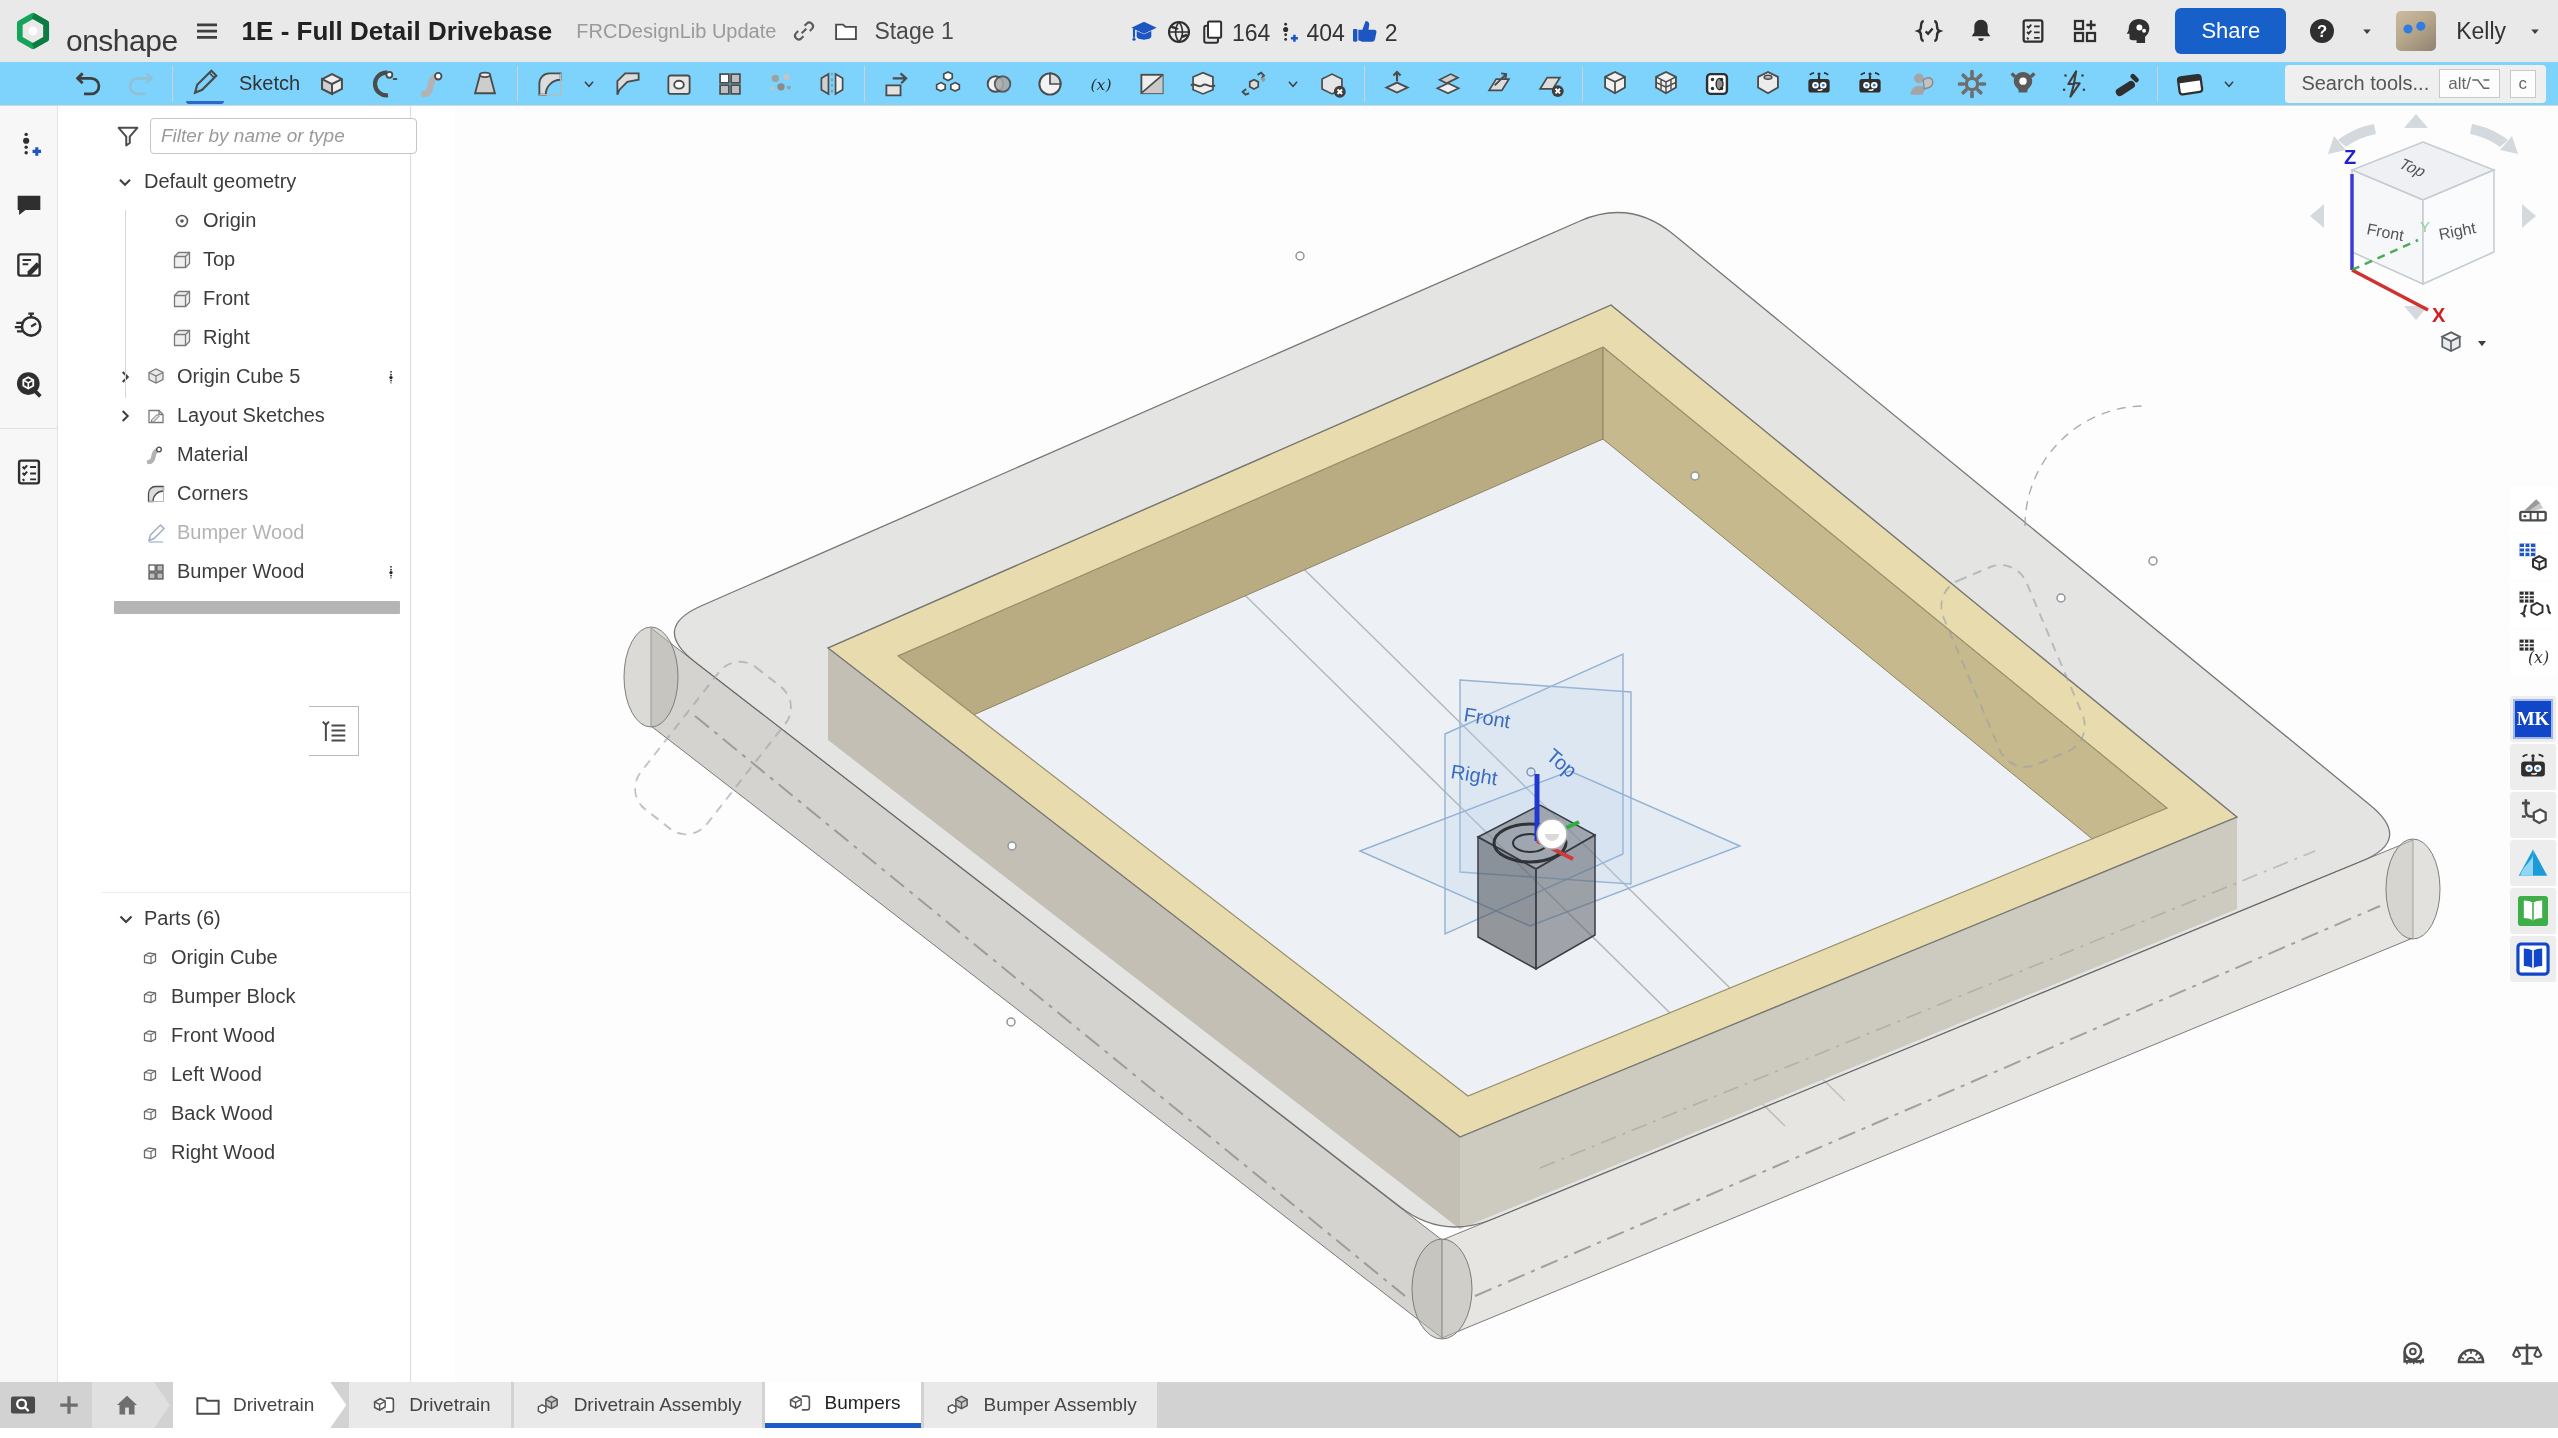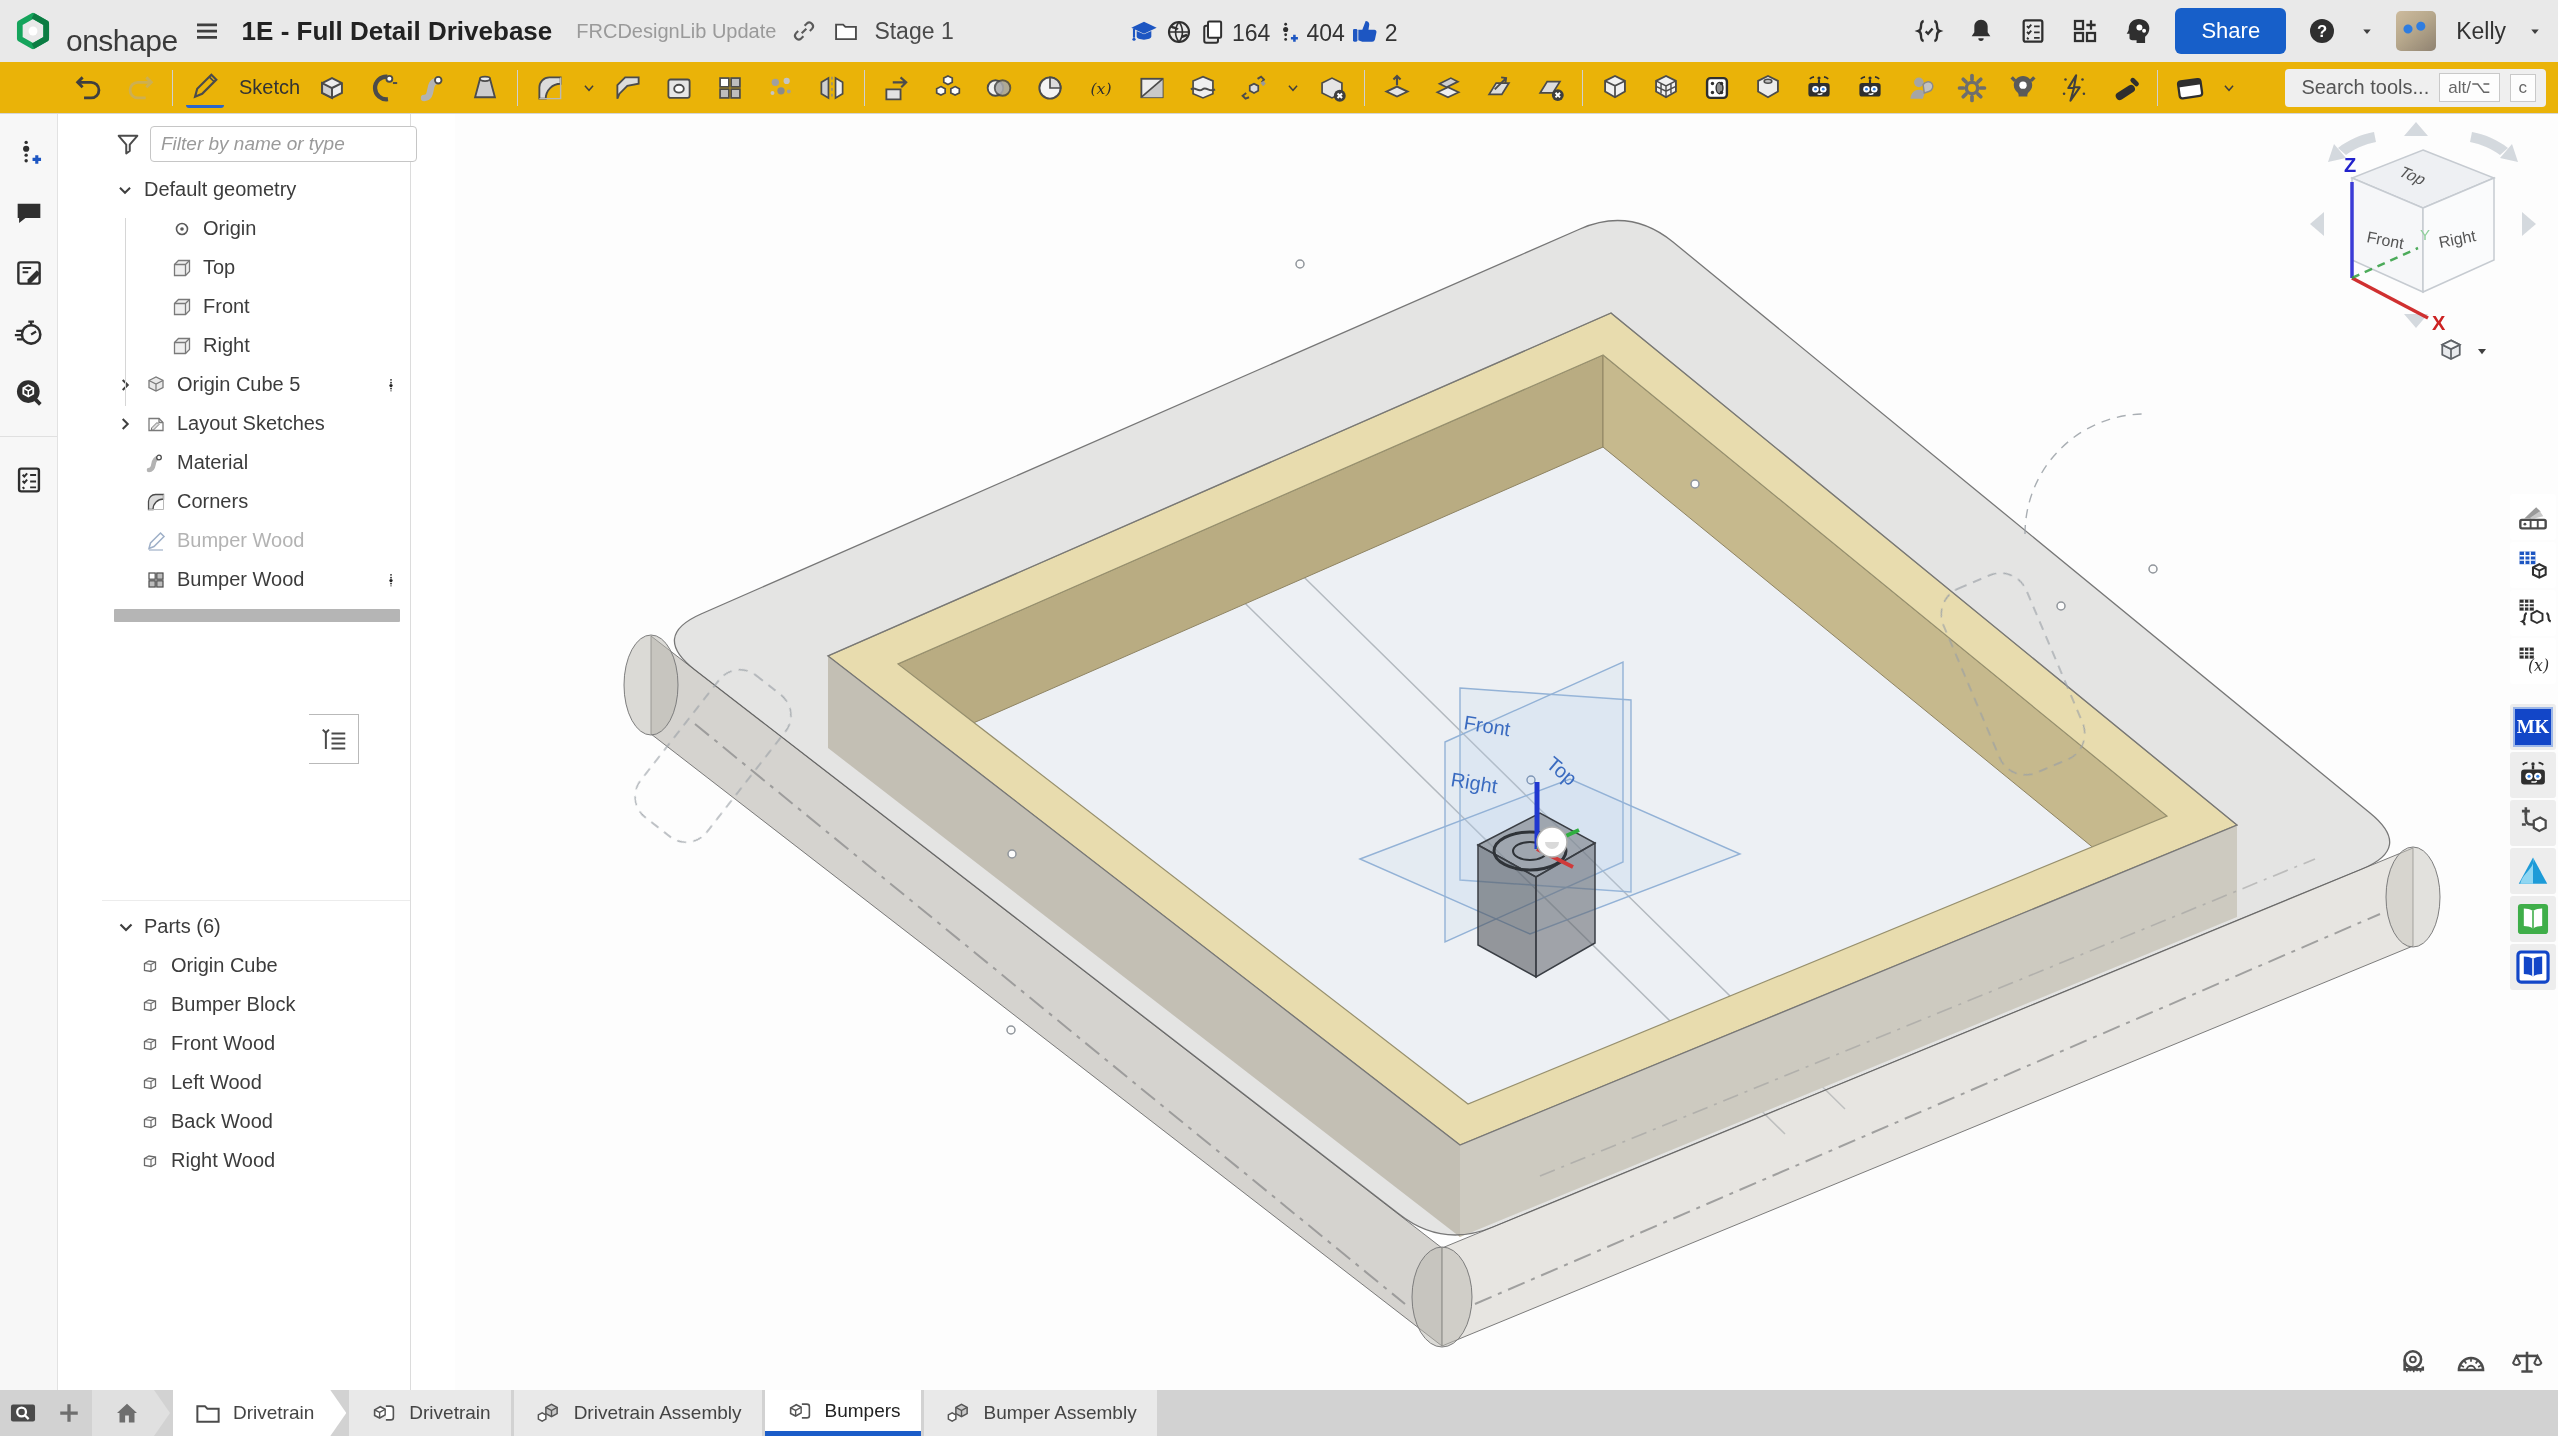--- a/index.html
+++ b/index.html
@@ -19,21 +19,21 @@
   .h-right { margin-left:auto; display:flex; align-items:center; gap:20px; }
   .share-btn { background:#175fc9; color:#fff; font-size:22px; border:none; border-radius:6px; padding:10px 26px; cursor:pointer; }
   .avatar { width:40px; height:40px; border-radius:5px;
     background: radial-gradient(circle at 30% 45%, #2f7de0 0 4px, transparent 5px),
                 radial-gradient(circle at 62% 38%, #2f7de0 0 4px, transparent 5px),
                 linear-gradient(140deg,#cdbb9d 0%,#b7a88c 45%,#8f8271 100%); }
   .user-name { font-size:23px; color:#333; }
   .ic { display:block; }
 
   
-  .toolbar { height:52px; background:#eab308; border-bottom:1px solid #d6d6d6; display:flex; align-items:center; padding:0 12px 0 70px; gap:13px; }
+  .toolbar { height:44px; background:#7dd3fc; border-bottom:1px solid #d6d6d6; display:flex; align-items:center; padding:0 12px 0 70px; gap:13px; }
   .tool { width:38px; height:40px; display:flex; align-items:center; justify-content:center; border-radius:3px; cursor:pointer; position:relative; flex:0 0 auto; }
   .tool.dim { opacity:.45; }
   .tool-label { font-size:20px; color:#333; margin-left:2px; cursor:pointer; flex:0 0 auto; }
   .t-div { width:1px; height:36px; background:#d0d0d0; flex:0 0 auto; }
   .tool.sk { border-bottom:3px solid #2b66cc; }
   .t-chev { width:14px; height:40px; display:flex; align-items:center; cursor:pointer; flex:0 0 auto; }
   .search-tools { margin-left:auto; background:#efefef; border-radius:4px; height:38px; display:flex; align-items:center; gap:10px; padding:0 10px 0 16px; cursor:text; }
   .search-tools .st-label { font-size:20px; color:#555; }
   .kbd { background:#fdfdfd; border:1px solid #c9c9c9; border-radius:0; font-size:17px; color:#666; padding:3px 8px; }
 

